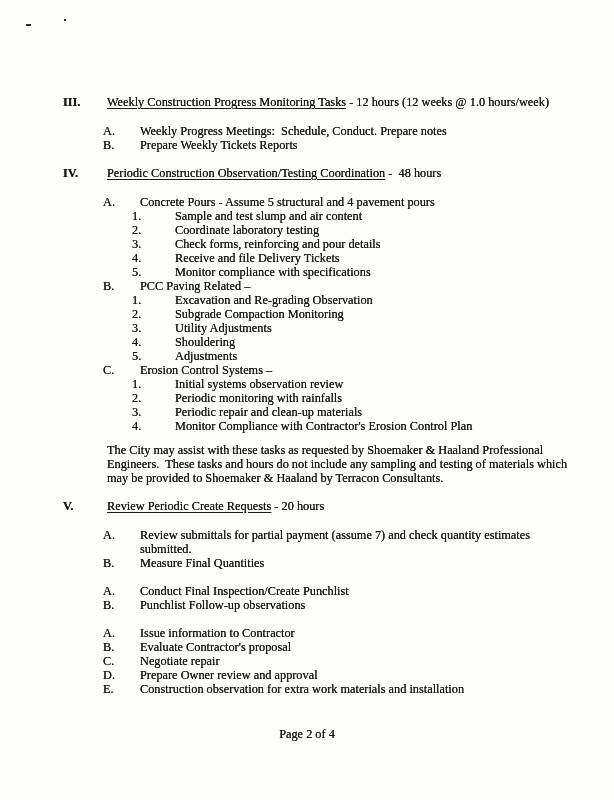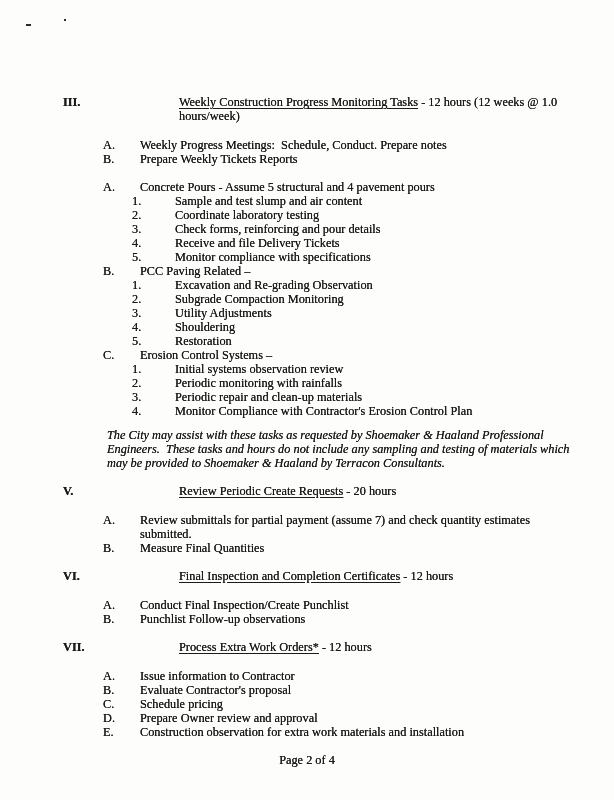--- a/index.html
+++ b/index.html
@@ -23,37 +23,36 @@
   }
   .speck-dot {
     position: absolute; left: 64px; top: 19px;
     width: 2px; height: 2px; background: #2a2a2a;
   }
   .content {
     position: absolute; left: 63px; top: 95px; width: 508px;
   }
   .section { margin-top: 14px; }
   .section:first-child { margin-top: 0; }
-  .sec-row { display: flex; margin-bottom: 15px; gap: 32px; }
+  .sec-row { display: flex; margin-bottom: 15px; }
   .numeral { flex: 0 0 44px; font-weight: bold; }
-  .sec-heading { flex: 1; margin-left: 40px; }
+  .sec-heading { flex: 1; }
   .u { text-decoration: underline; text-underline-offset: 2px; }
   .sec-suffix { white-space: pre-wrap; }
   .item { display: flex; margin-left: 40px; }
   .item-label { flex: 0 0 37px; }
   .subitem { display: flex; margin-left: 69px; }
   .sub-label { flex: 0 0 43px; }
   .item-text { flex: 1; white-space: pre-wrap; }
   .note {
     margin: 10px 0 6px 44px;
     white-space: pre-wrap;
-    font-style: italic;
   }
   .footer {
-    position: absolute; top: 753px; left: 0;
+    position: absolute; top: 727px; left: 0;
     width: 100%; text-align: center;
   }
 </style>
 </head>
 <body>
 
 <div class="speck-dash"></div>
 <div class="speck-dot"></div>
 
 <main class="content">
@@ -67,20 +66,24 @@
           <span class="item-label">A.</span>
           <span class="item-text">Weekly Progress Meetings:  Schedule, Conduct. Prepare notes</span>
         </div>
         <div class="item">
           <span class="item-label">B.</span>
           <span class="item-text">Prepare Weekly Tickets Reports</span>
         </div>
       </div>
     </section>
     <section class="section">
+      <div class="sec-row">
+        <span class="numeral">IV.</span>
+        <span class="sec-heading"><span class="u sec-title">Periodic Construction Observation/Testing Coordination</span><span class="sec-suffix"> -  48 hours</span></span>
+      </div>
       <div class="sec-items">
         <div class="item">
           <span class="item-label">A.</span>
           <span class="item-text">Concrete Pours - Assume 5 structural and 4 pavement pours</span>
         </div>
         <div class="subitem">
           <span class="sub-label">1.</span>
           <span class="item-text">Sample and test slump and air content</span>
         </div>
         <div class="subitem">
@@ -114,21 +117,21 @@
         <div class="subitem">
           <span class="sub-label">3.</span>
           <span class="item-text">Utility Adjustments</span>
         </div>
         <div class="subitem">
           <span class="sub-label">4.</span>
           <span class="item-text">Shouldering</span>
         </div>
         <div class="subitem">
           <span class="sub-label">5.</span>
-          <span class="item-text">Restoration</span>
+          <span class="item-text">Adjustments</span>
         </div>
         <div class="item">
           <span class="item-label">C.</span>
           <span class="item-text">Erosion Control Systems –</span>
         </div>
         <div class="subitem">
           <span class="sub-label">1.</span>
           <span class="item-text">Initial systems observation review</span>
         </div>
         <div class="subitem">
@@ -156,52 +159,44 @@
           <span class="item-label">A.</span>
           <span class="item-text">Review submittals for partial payment (assume 7) and check quantity estimates submitted.</span>
         </div>
         <div class="item">
           <span class="item-label">B.</span>
           <span class="item-text">Measure Final Quantities</span>
         </div>
       </div>
     </section>
     <section class="section">
-      <div class="sec-row">
-        <span class="numeral">VI.</span>
-        <span class="sec-heading"><span class="u sec-title">Final Inspection and Completion Certificates</span><span class="sec-suffix"> - 12 hours</span></span>
-      </div>
       <div class="sec-items">
         <div class="item">
           <span class="item-label">A.</span>
           <span class="item-text">Conduct Final Inspection/Create Punchlist</span>
         </div>
         <div class="item">
           <span class="item-label">B.</span>
           <span class="item-text">Punchlist Follow-up observations</span>
         </div>
       </div>
     </section>
     <section class="section">
-      <div class="sec-row">
-        <span class="numeral">VII.</span>
-        <span class="sec-heading"><span class="u sec-title">Process Extra Work Orders</span><span class="u">*</span><span class="sec-suffix"> - 12 hours</span></span>
-      </div>
       <div class="sec-items">
         <div class="item">
           <span class="item-label">A.</span>
           <span class="item-text">Issue information to Contractor</span>
         </div>
         <div class="item">
           <span class="item-label">B.</span>
           <span class="item-text">Evaluate Contractor's proposal</span>
         </div>
         <div class="item">
           <span class="item-label">C.</span>
-          <span class="item-text">Schedule pricing</span>
+          <span class="item-text">Negotiate repair</span>
         </div>
         <div class="item">
           <span class="item-label">D.</span>
           <span class="item-text">Prepare Owner review and approval</span>
         </div>
         <div class="item">
           <span class="item-label">E.</span>
           <span class="item-text">Construction observation for extra work materials and installation</span>
         </div>
       </div>

